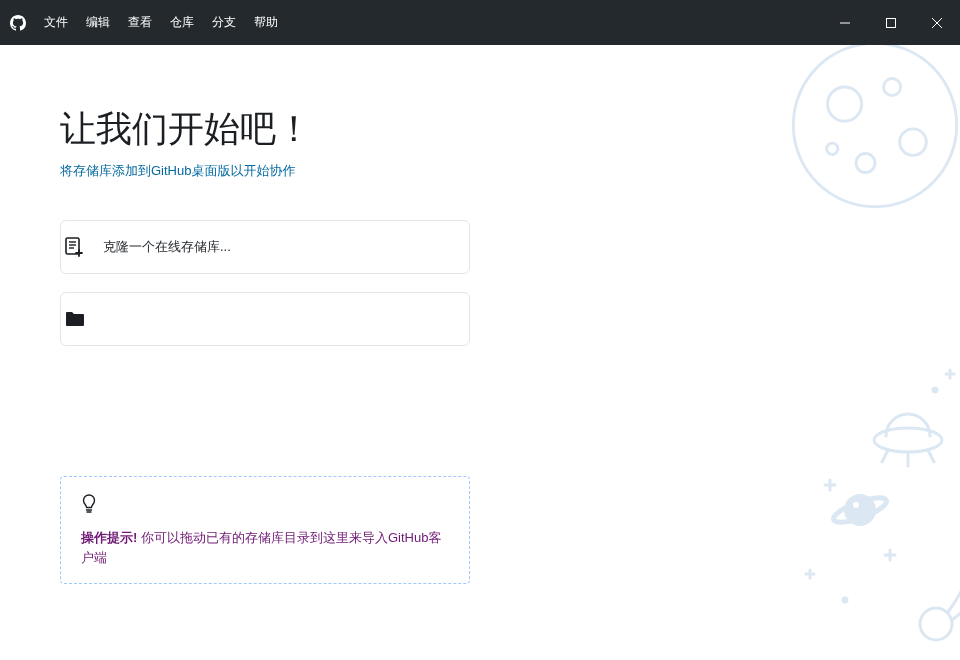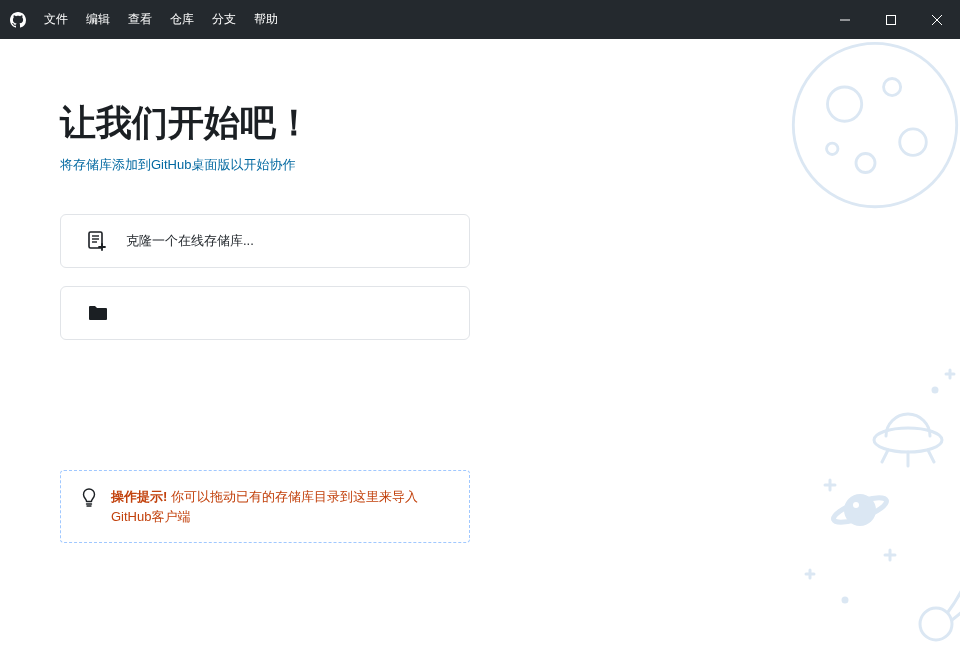--- a/index.html
+++ b/index.html
@@ -5,21 +5,21 @@
   * { margin: 0; padding: 0; box-sizing: border-box; }
   body {
     width: 960px;
     height: 660px;
     font-family: -apple-system, BlinkMacSystemFont, "Segoe UI", "Microsoft YaHei", sans-serif;
     background: #fff;
     overflow: hidden;
     position: relative;
   }
   .titlebar {
-    height: 39px;
+    height: 45px;
     background: #24292e;
     display: flex;
     align-items: center;
     color: #fff;
     font-size: 12px;
     position: relative;
     z-index: 10;
   }
   .titlebar-left {
     display: flex;
@@ -50,39 +50,39 @@
     justify-content: center;
     cursor: pointer;
   }
   .content {
     position: relative;
     padding: 60px 0 0 60px;
     z-index: 5;
   }
   .heading {
     font-size: 36px;
-    font-weight: 700;
+    font-weight: 400;
     color: #1b1f23;
     margin-bottom: 8px;
   }
   .subheading {
     font-size: 13px;
     color: #0369a1;
     margin-bottom: 40px;
   }
   .action-list {
     width: 410px;
     display: flex;
     flex-direction: column;
     gap: 18px;
   }
   .action-card {
     border: 1px solid #e1e4e8;
     border-radius: 6px;
-    padding: 16px 27px;
+    padding: 16px 4px;
     display: flex;
     align-items: center;
     gap: 18px;
     cursor: pointer;
     background: #fff;
     font-size: 13px;
     color: #24292e;
   }
   .action-card .icon-slot {
     width: 20px;
@@ -94,22 +94,23 @@
   }
   .protip {
     width: 410px;
     margin-top: 130px;
     border: 1px dashed #a0c8ff;
     border-radius: 4px;
     padding: 16px 20px;
     display: flex;
     gap: 14px;
     font-size: 13px;
-    color: #c2410c;
+    color: #701a75;
     line-height: 1.5;
+    flex-direction: column;
   }
   .protip .icon-slot {
     flex-shrink: 0;
     margin-top: 1px;
   }
   .protip-label { font-weight: 600; }
   
   .moon {
     position: absolute;
     top: 30px;

